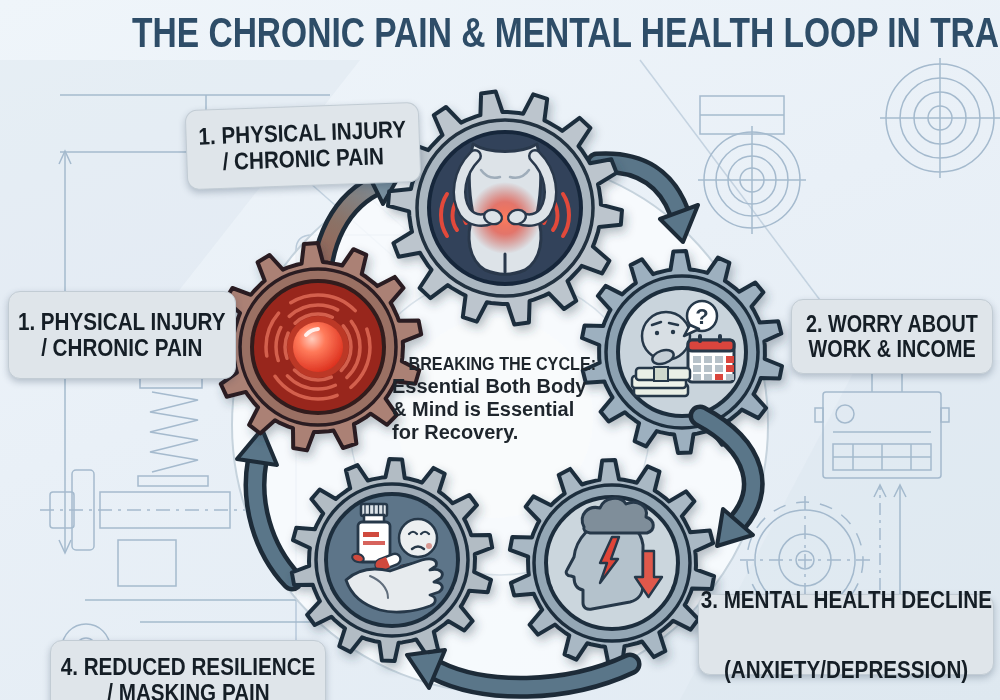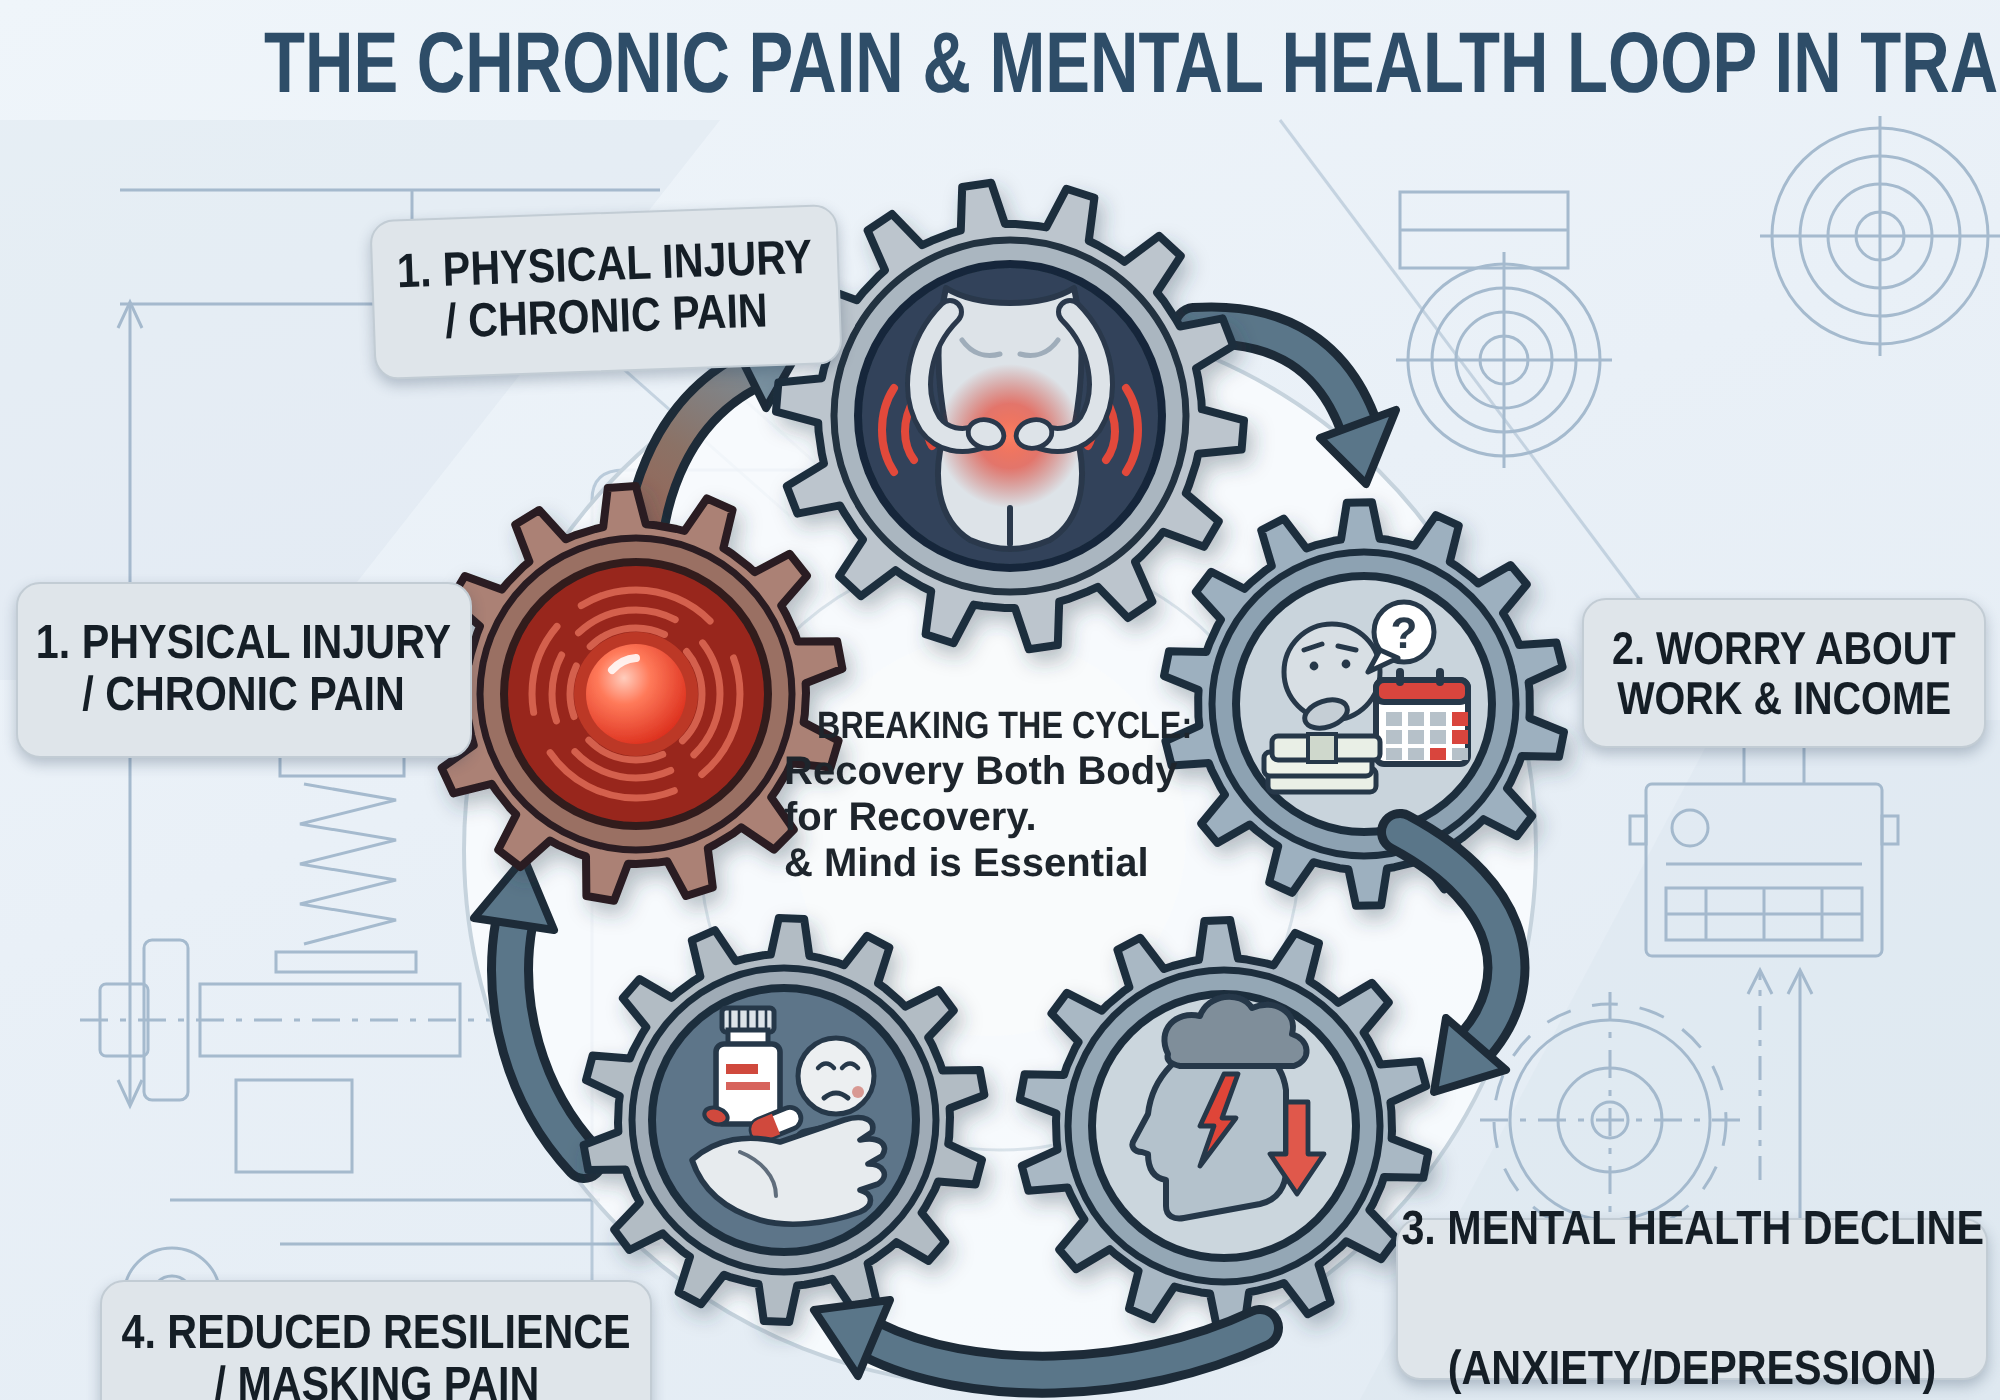--- a/index.html
+++ b/index.html
@@ -18,21 +18,21 @@
     position:absolute;z-index:6;background:#dfe5ea;border:1px solid #c2ccd4;
     border-radius:12px;box-shadow:0 3px 7px rgba(40,60,85,.28);
     display:flex;flex-direction:column;align-items:center;justify-content:center;
     color:#151e26;font-weight:bold;line-height:1.07;
   }
   .label-box .ln{display:inline-block;transform:scaleX(.86);white-space:nowrap;}
   .lb-top{left:186px;top:106px;width:232px;height:78px;font-size:24px;transform:rotate(-2deg);}
   .lb-left{left:8px;top:291px;width:226px;height:86px;font-size:24px;}
   .lb-right{left:791px;top:299px;width:200px;height:73px;font-size:23px;text-align:right;}
   .lb-bl{left:50px;top:620px;width:274px;height:77px;font-size:24px;margin-top:20px;}
-  .lb-br{left:698px;top:609px;width:294px;height:79px;font-size:24px;gap:44px;}
+  .lb-br{left:698px;top:594px;width:294px;height:79px;font-size:24px;gap:44px;}
   .center-msg{
     position:absolute;left:392px;top:353px;width:204px;z-index:4;
     text-align:left;color:#1e252c;line-height:1.16;
   }
   .center-msg .head{font-weight:bold;font-size:19px;}
   .center-msg .head span{display:inline-block;transform:scaleX(.85);white-space:nowrap;}
   .center-msg .body-ln{font-weight:bold;font-size:20px;}
 </style>
 </head>
 <body>
@@ -350,18 +350,18 @@
 
 <div class="label-box lb-bl">
   <span class="ln">4. REDUCED RESILIENCE</span>
   <span class="ln">/ MASKING PAIN</span>
 </div>
 
 <div class="center-msg">
   <div class="head">
     <span>BREAKING THE CYCLE:</span>
   </div>
-  <div class="body-ln">Recovery Both Body</div>
+  <div class="body-ln">Essential Both Body</div>
+  <div class="body-ln">&amp; Mind is Essential</div>
   <div class="body-ln">for Recovery.</div>
-  <div class="body-ln">&amp; Mind is Essential</div>
 </div>
 
 </div>
 
 </body></html>

